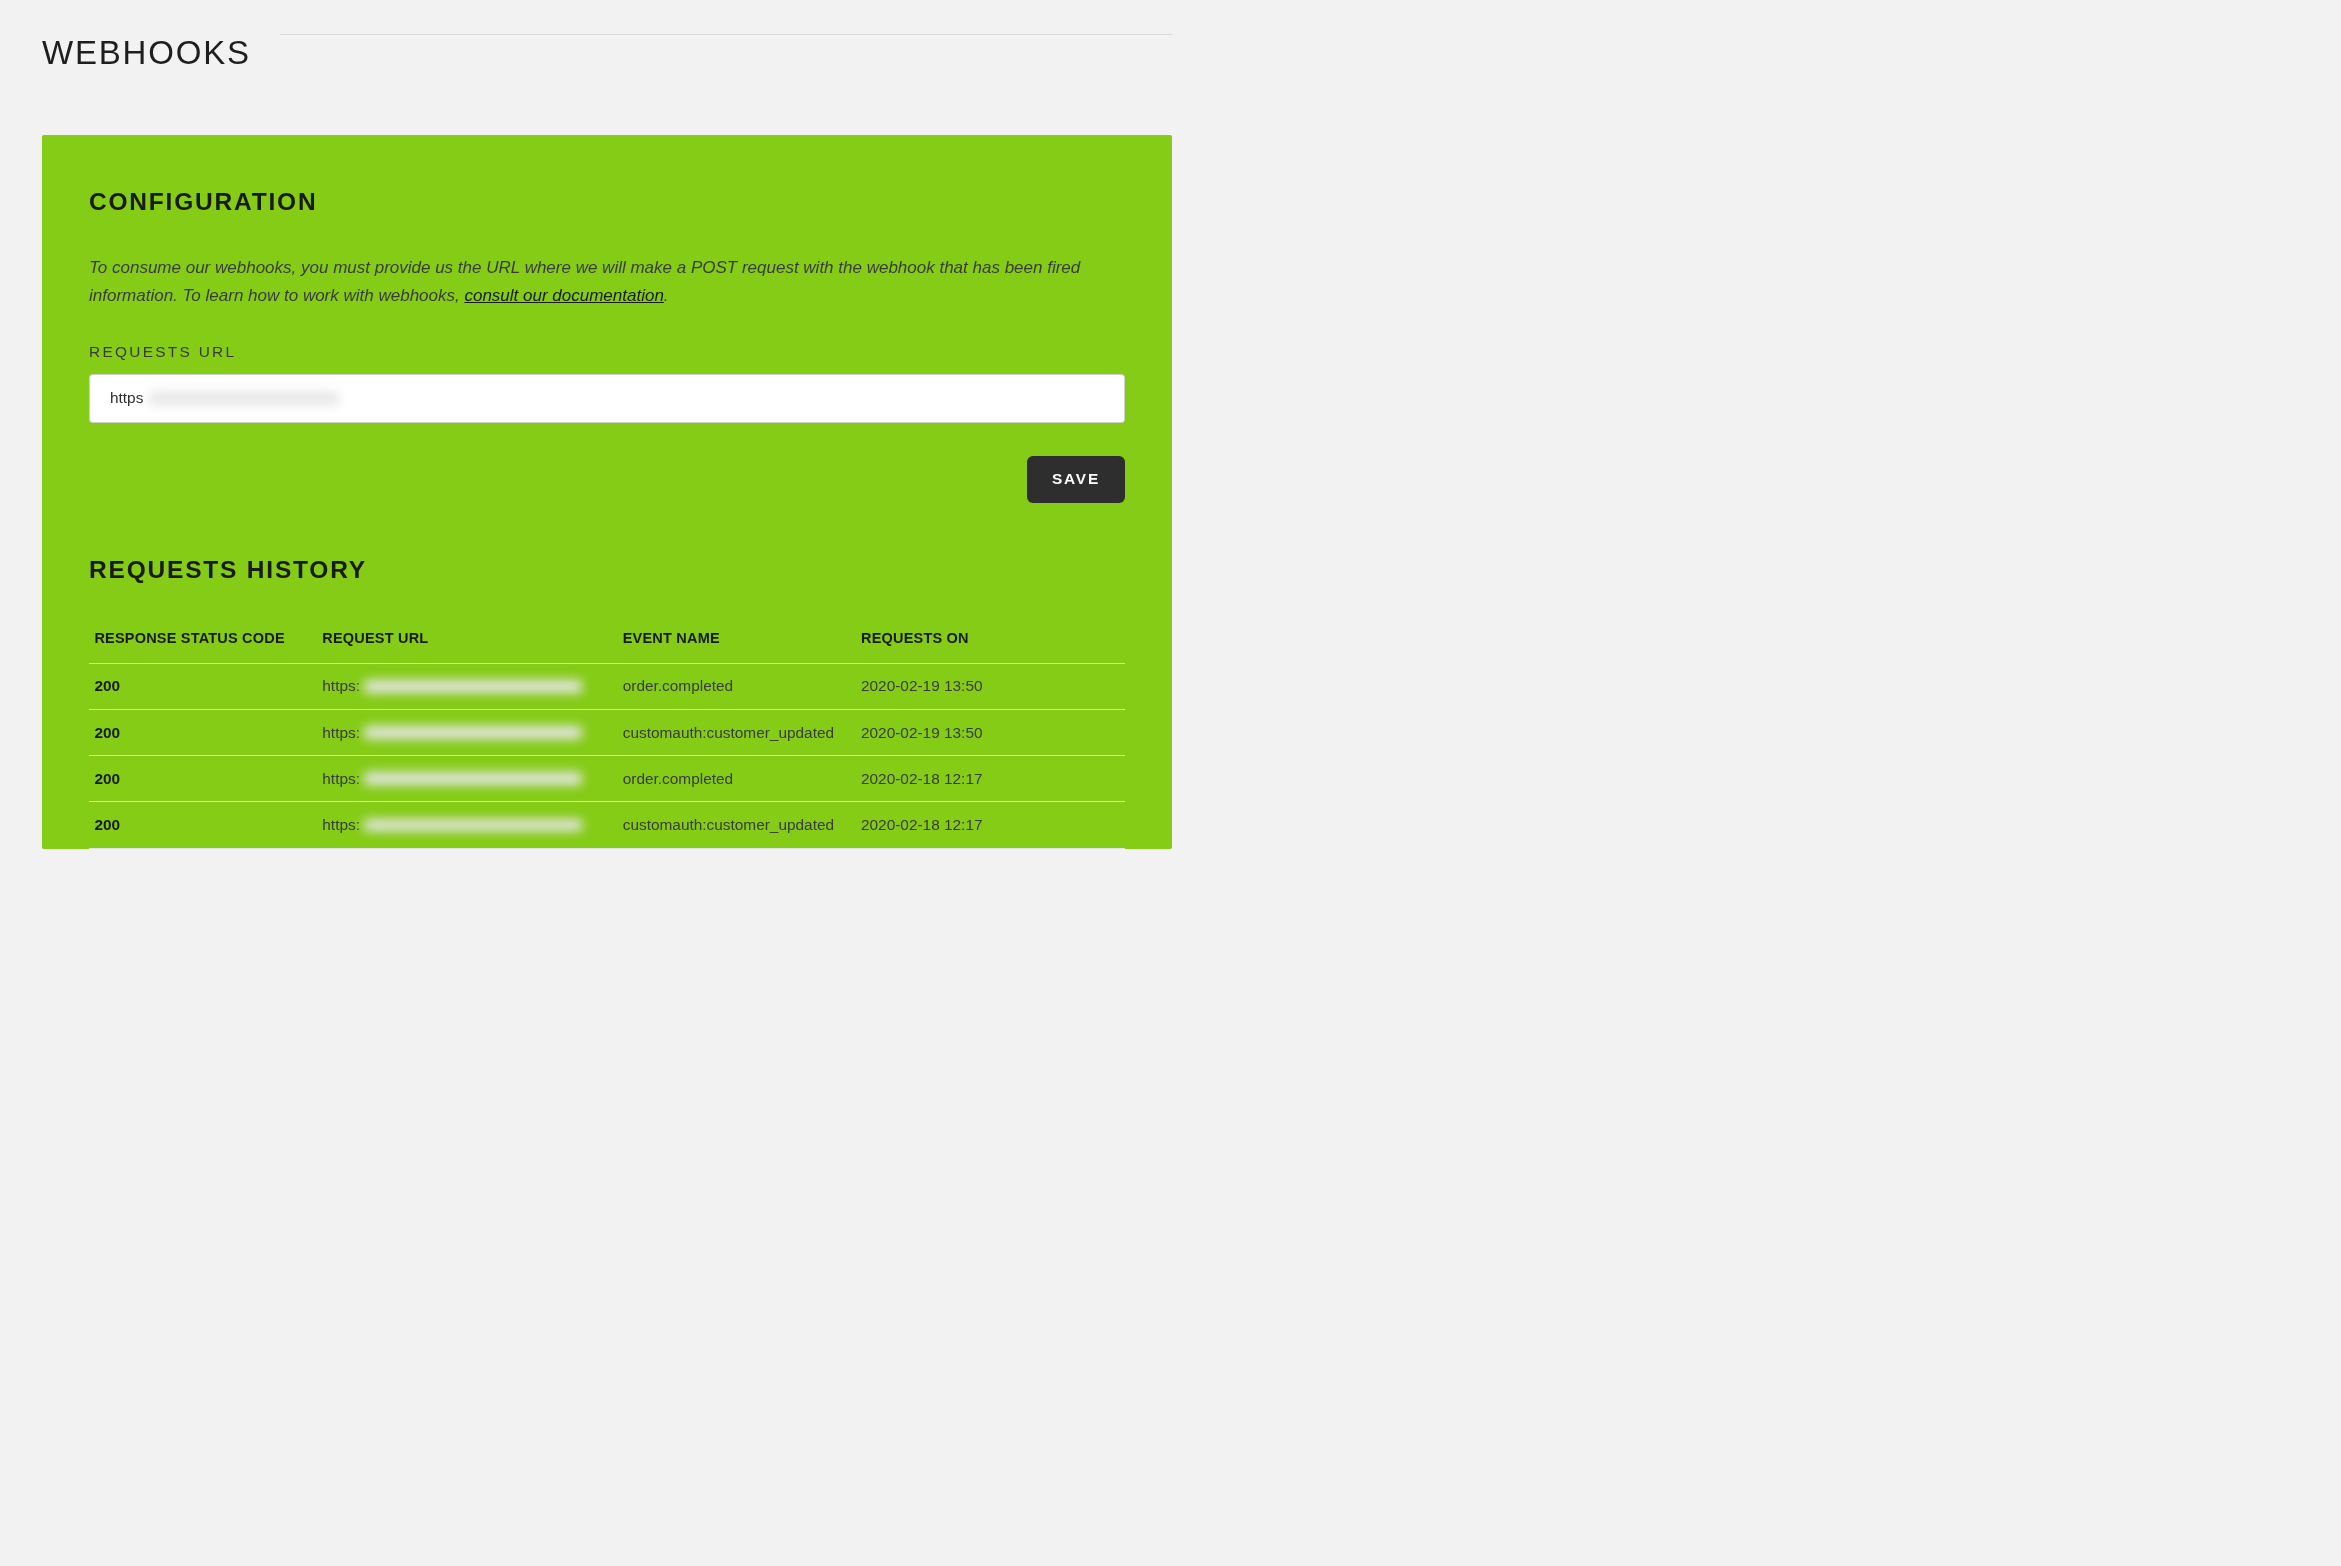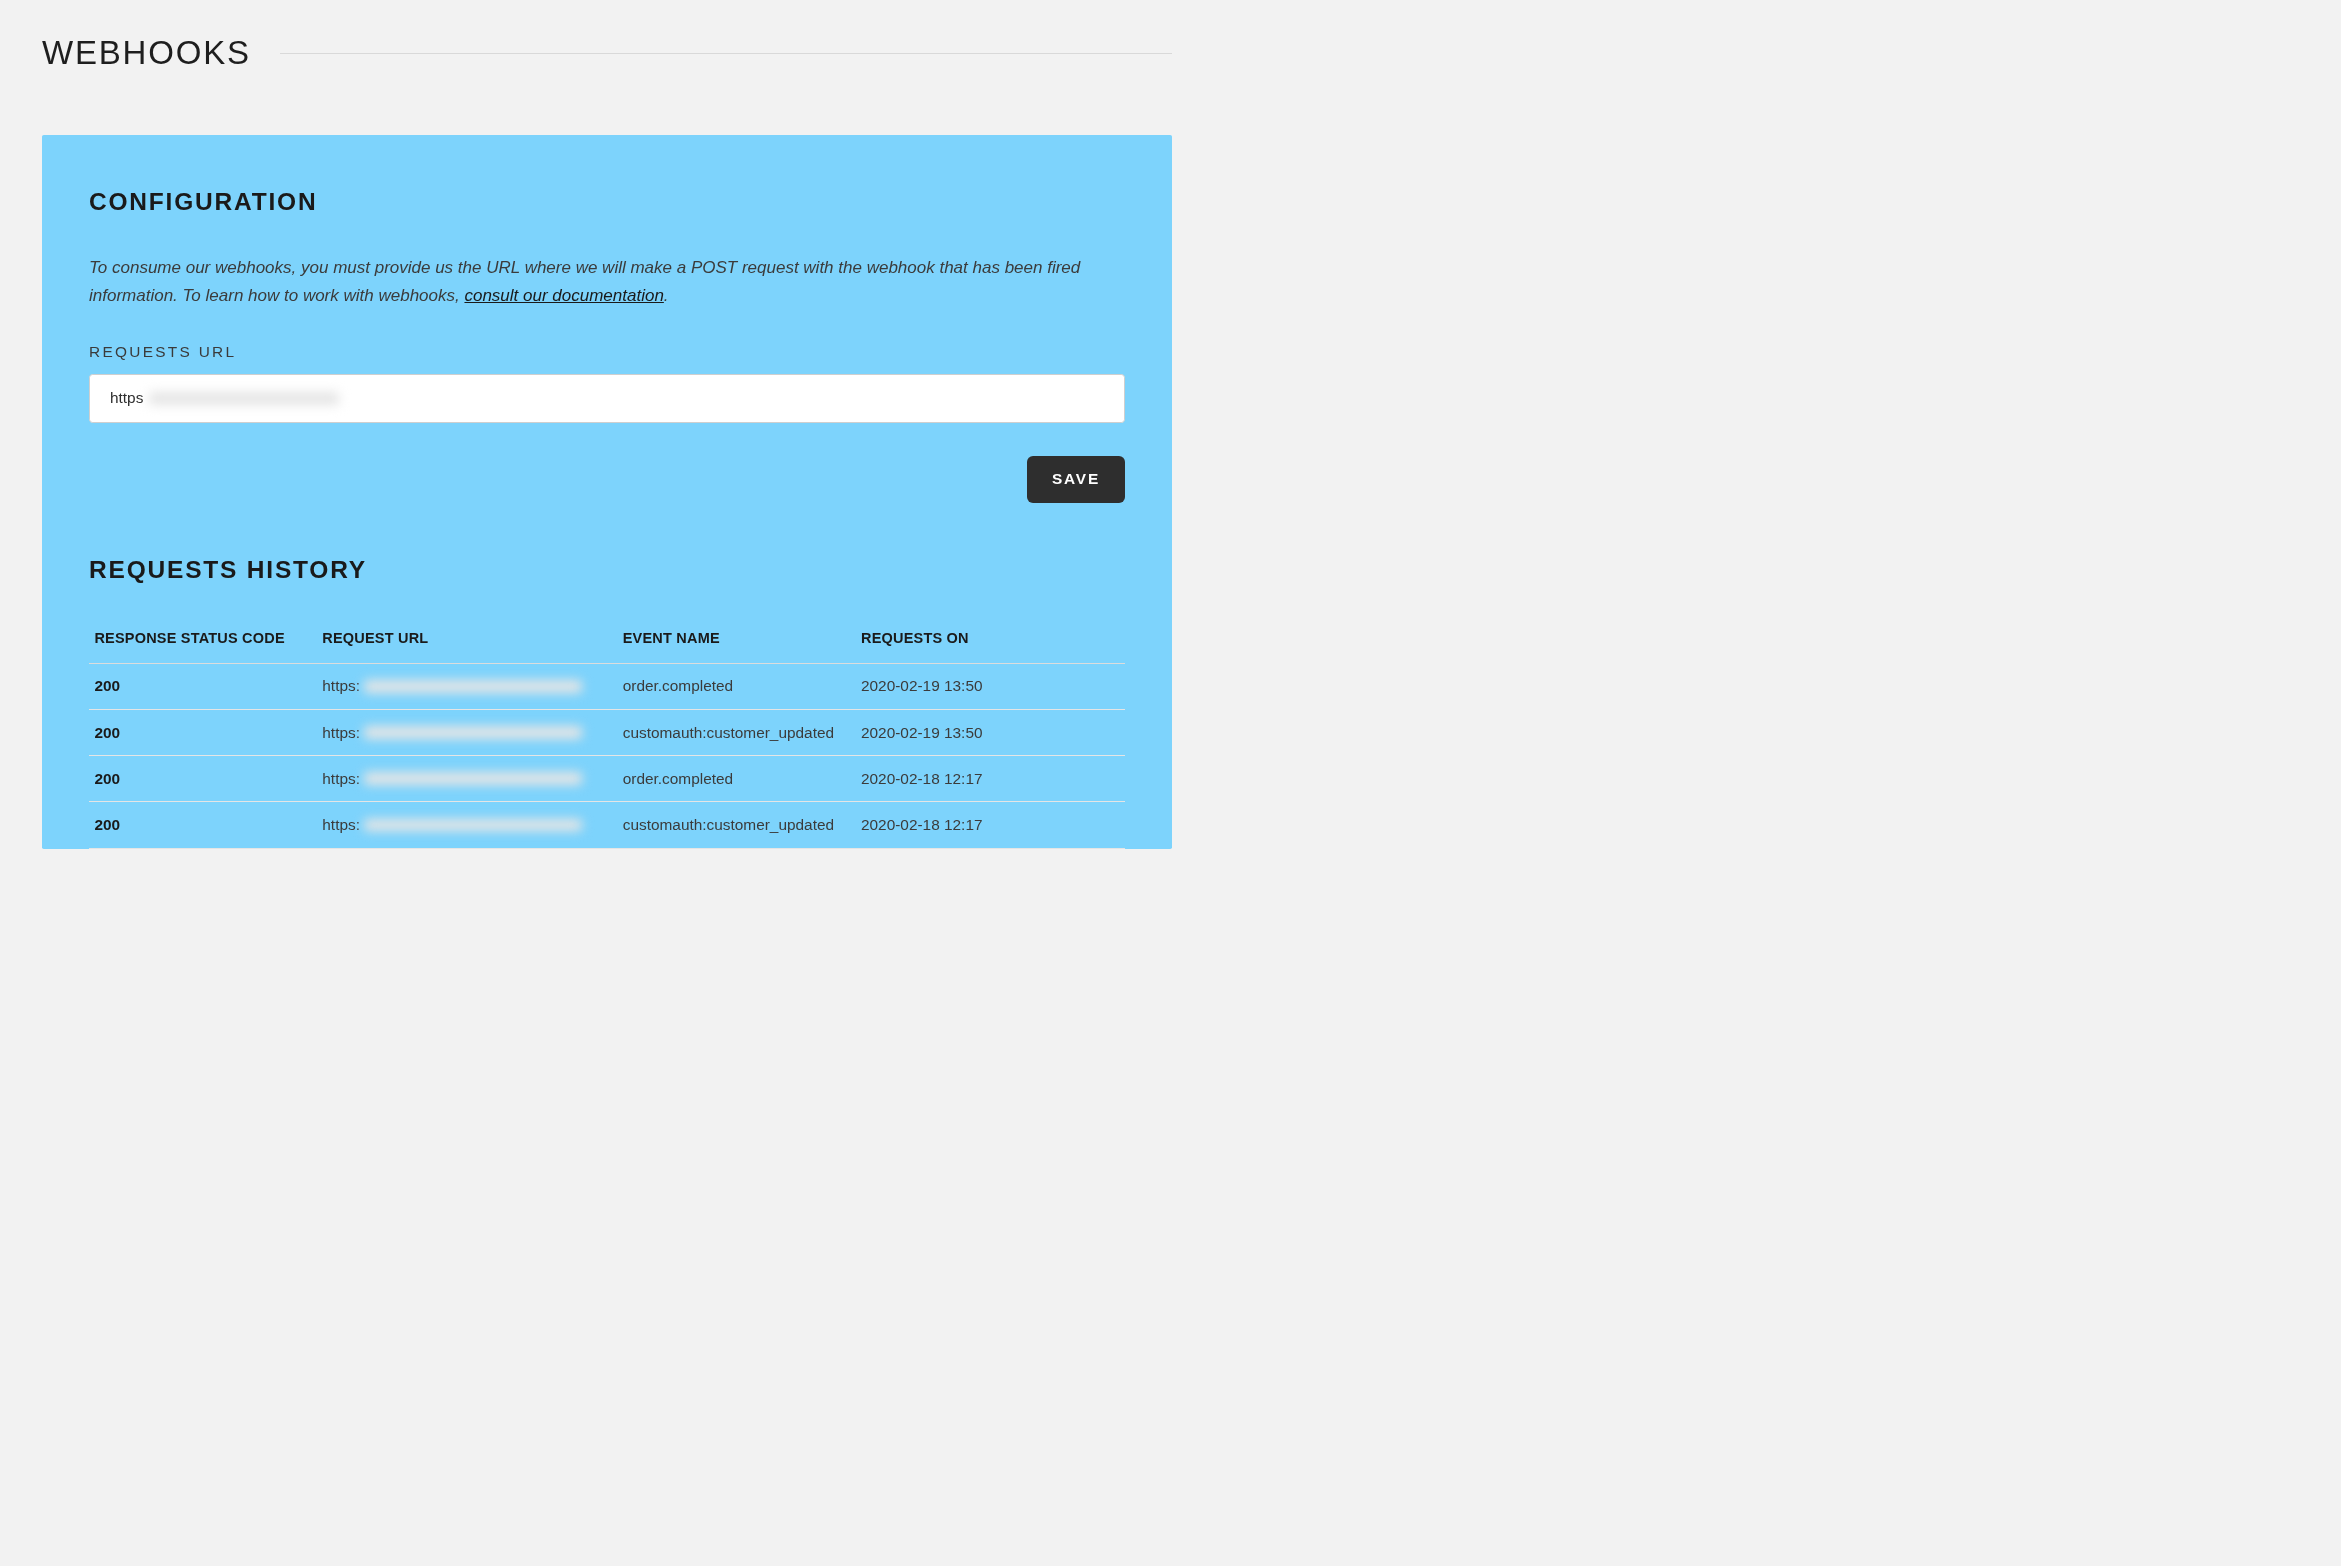--- a/index.html
+++ b/index.html
@@ -12,37 +12,36 @@
     font-family: -apple-system, BlinkMacSystemFont, "Segoe UI", Helvetica, Arial, sans-serif;
     color: #2e2e2e;
     width: 1214px;
     min-height: 807px;
   }
   .container {
     padding: 34px 42px 0 42px;
   }
   .page-header {
     display: flex;
-    align-items: center;
     gap: 29px;
     margin-bottom: 63px;
   }
   .page-title {
     font-size: 33px;
     font-weight: 500;
     letter-spacing: 1.8px;
     color: #1e1e1e;
   }
   .header-line {
     flex: 1;
     height: 0.9px;
     background: #d9d9d9;
   }
   .card {
-    background: #7dd3fc;
+    background: #84cc16;
     border-radius: 1.8px;
     padding: 53px 47px 0 47px;
   }
   .section-title {
     font-size: 24.5px;
     font-weight: 700;
     letter-spacing: 1.8px;
     color: #1a1a1a;
     margin-bottom: 38px;
   }

